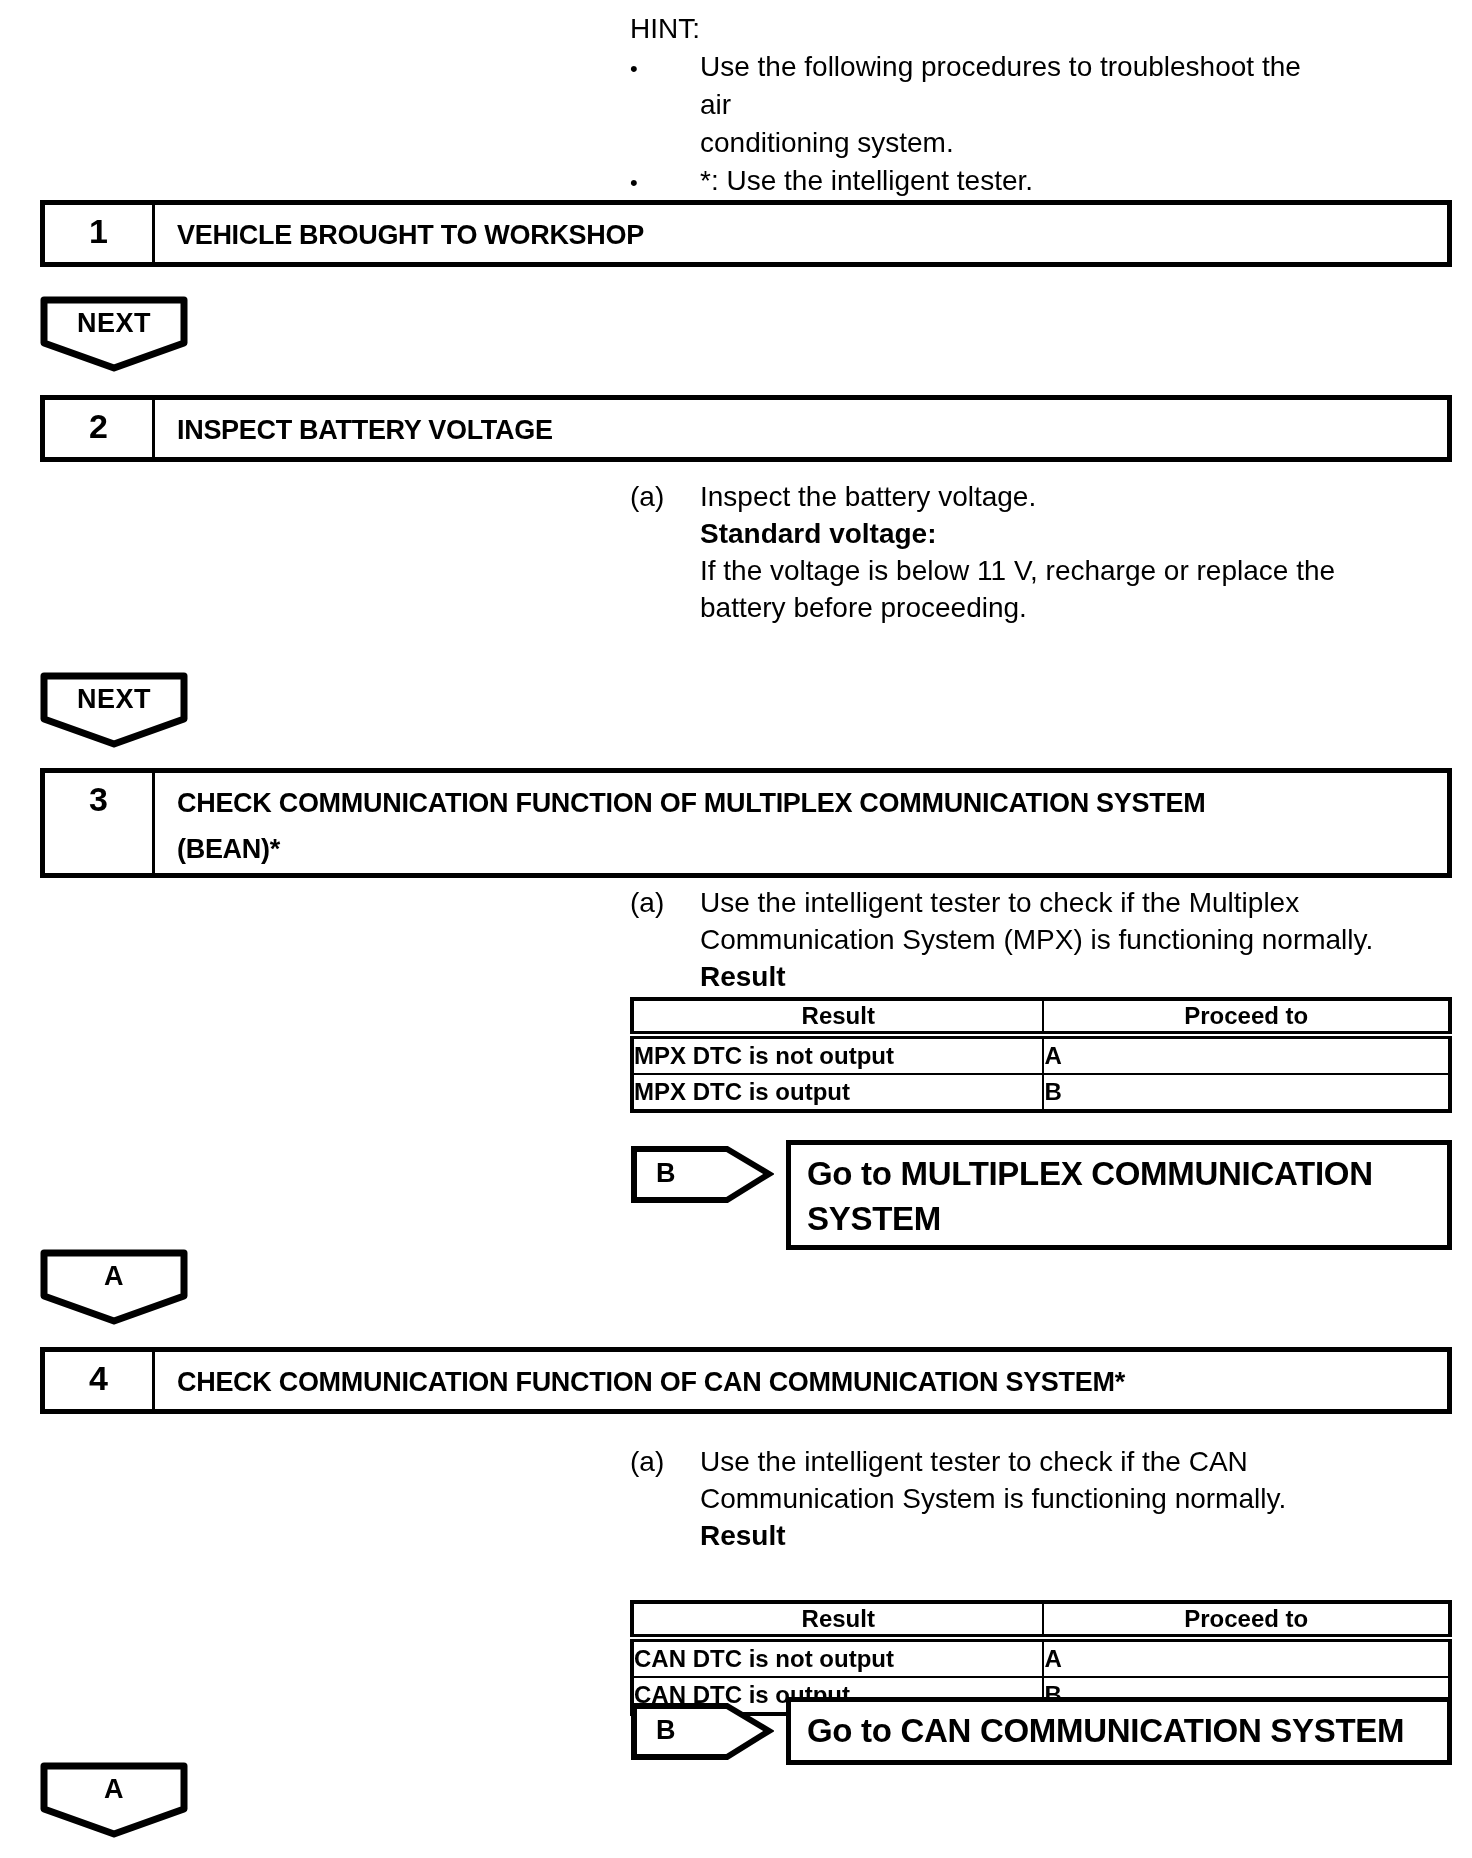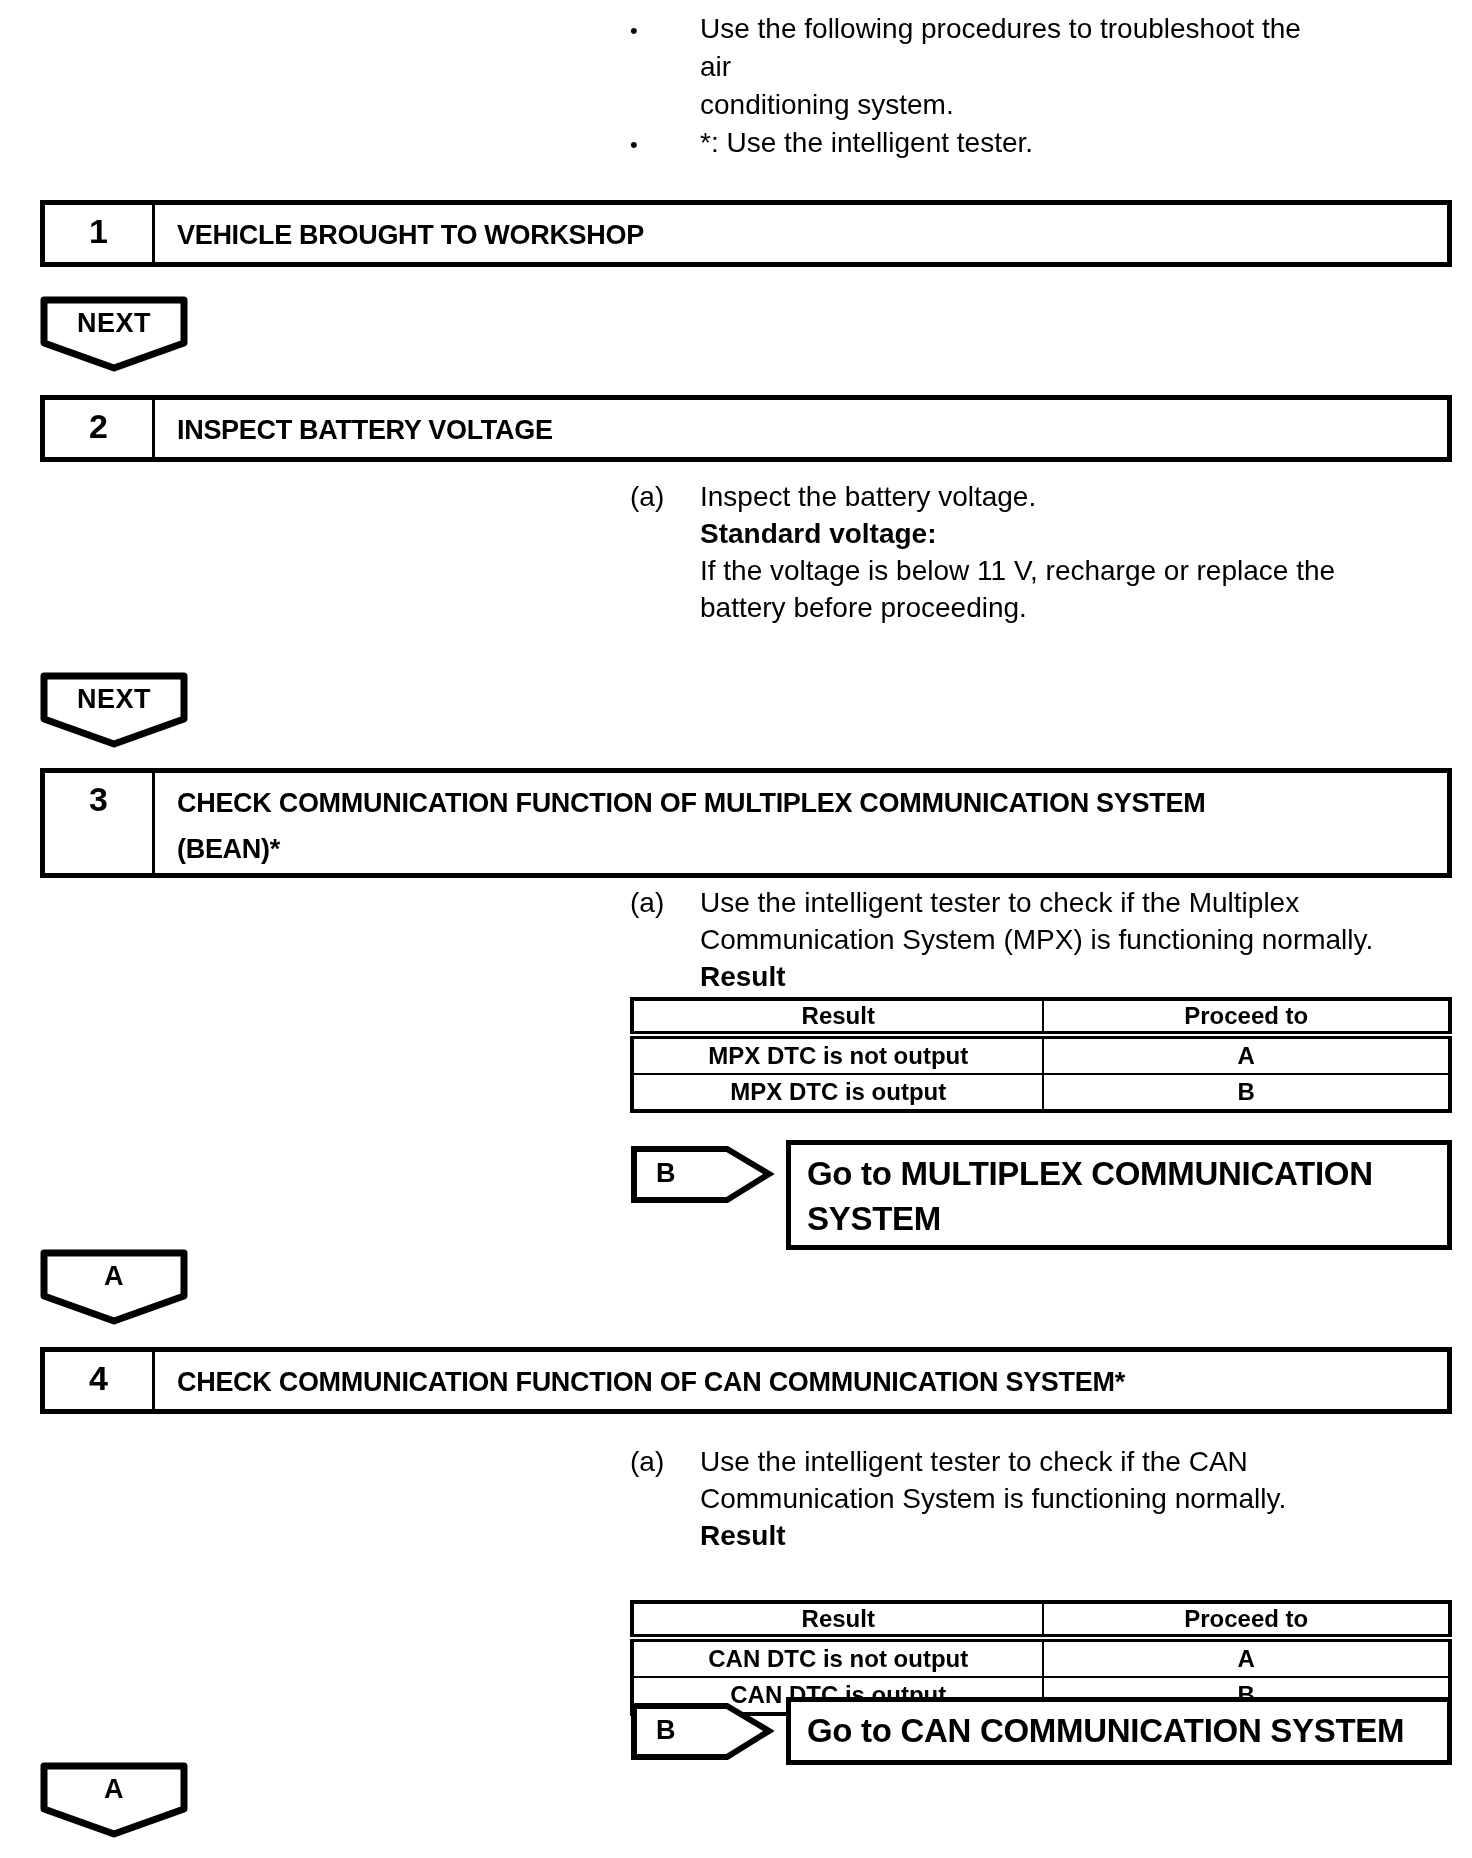--- a/index.html
+++ b/index.html
@@ -61,31 +61,32 @@
     position:absolute;left:630px;width:822px;
     border-collapse:collapse;background:#fff;
   }
   table.rtable,table.rtable th,table.rtable td{border:2px solid #000;}
   table.rtable{border:4px solid #000;}
   table.rtable th{
     border-bottom:8px double #000;
     font-size:24px;font-weight:bold;text-align:center;height:30px;padding:0;
   }
   table.rtable td{
-    font-size:24px;font-weight:bold;text-align:center;height:34px;padding:0;
+    font-size:24px;font-weight:bold;height:34px;padding:0;
   }
   .col-result{width:50.3%;}
   .col-proceed{width:49.7%;margin-top:32px;}
 </style>
 </head>
 <body>
 
 <div class="page">
 
   <div class="hint">
+    <div>HINT:</div>
     <div class="hint-item">
       <span class="hint-bullet">•</span>
       <span class="preline">Use the following procedures to troubleshoot the air
 conditioning system.</span>
     </div>
     <div class="hint-item">
       <span class="hint-bullet">•</span>
       <span class="preline">*: Use the intelligent tester.</span>
     </div>
   </div>

